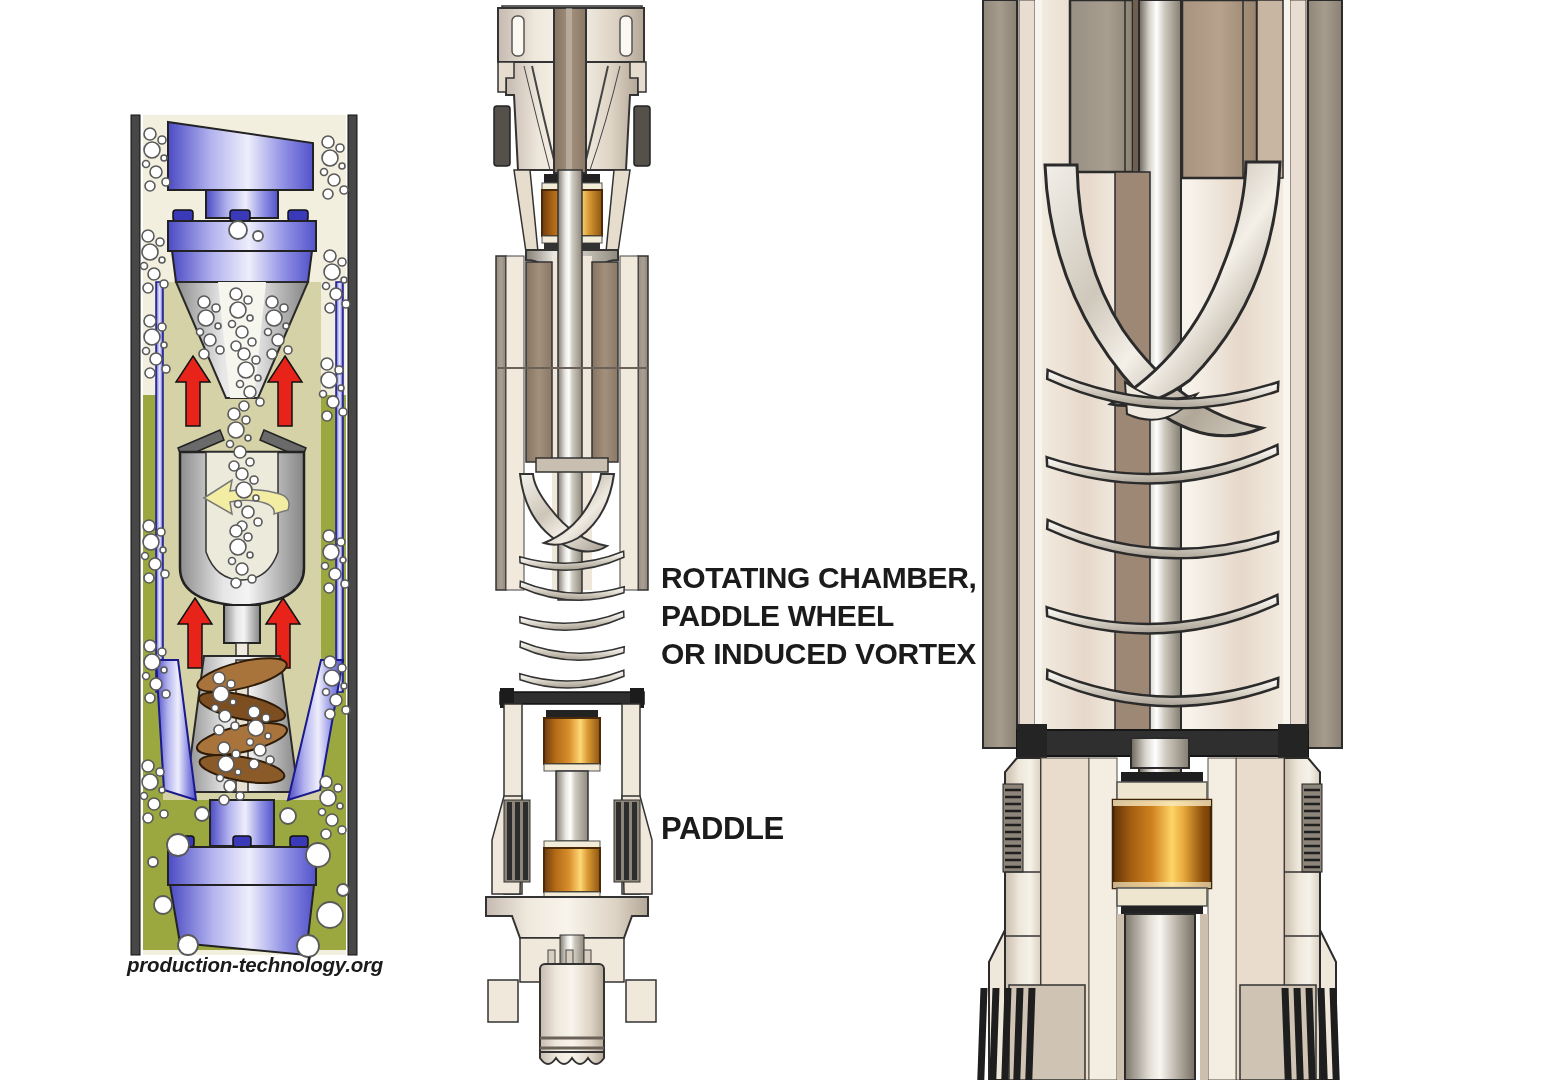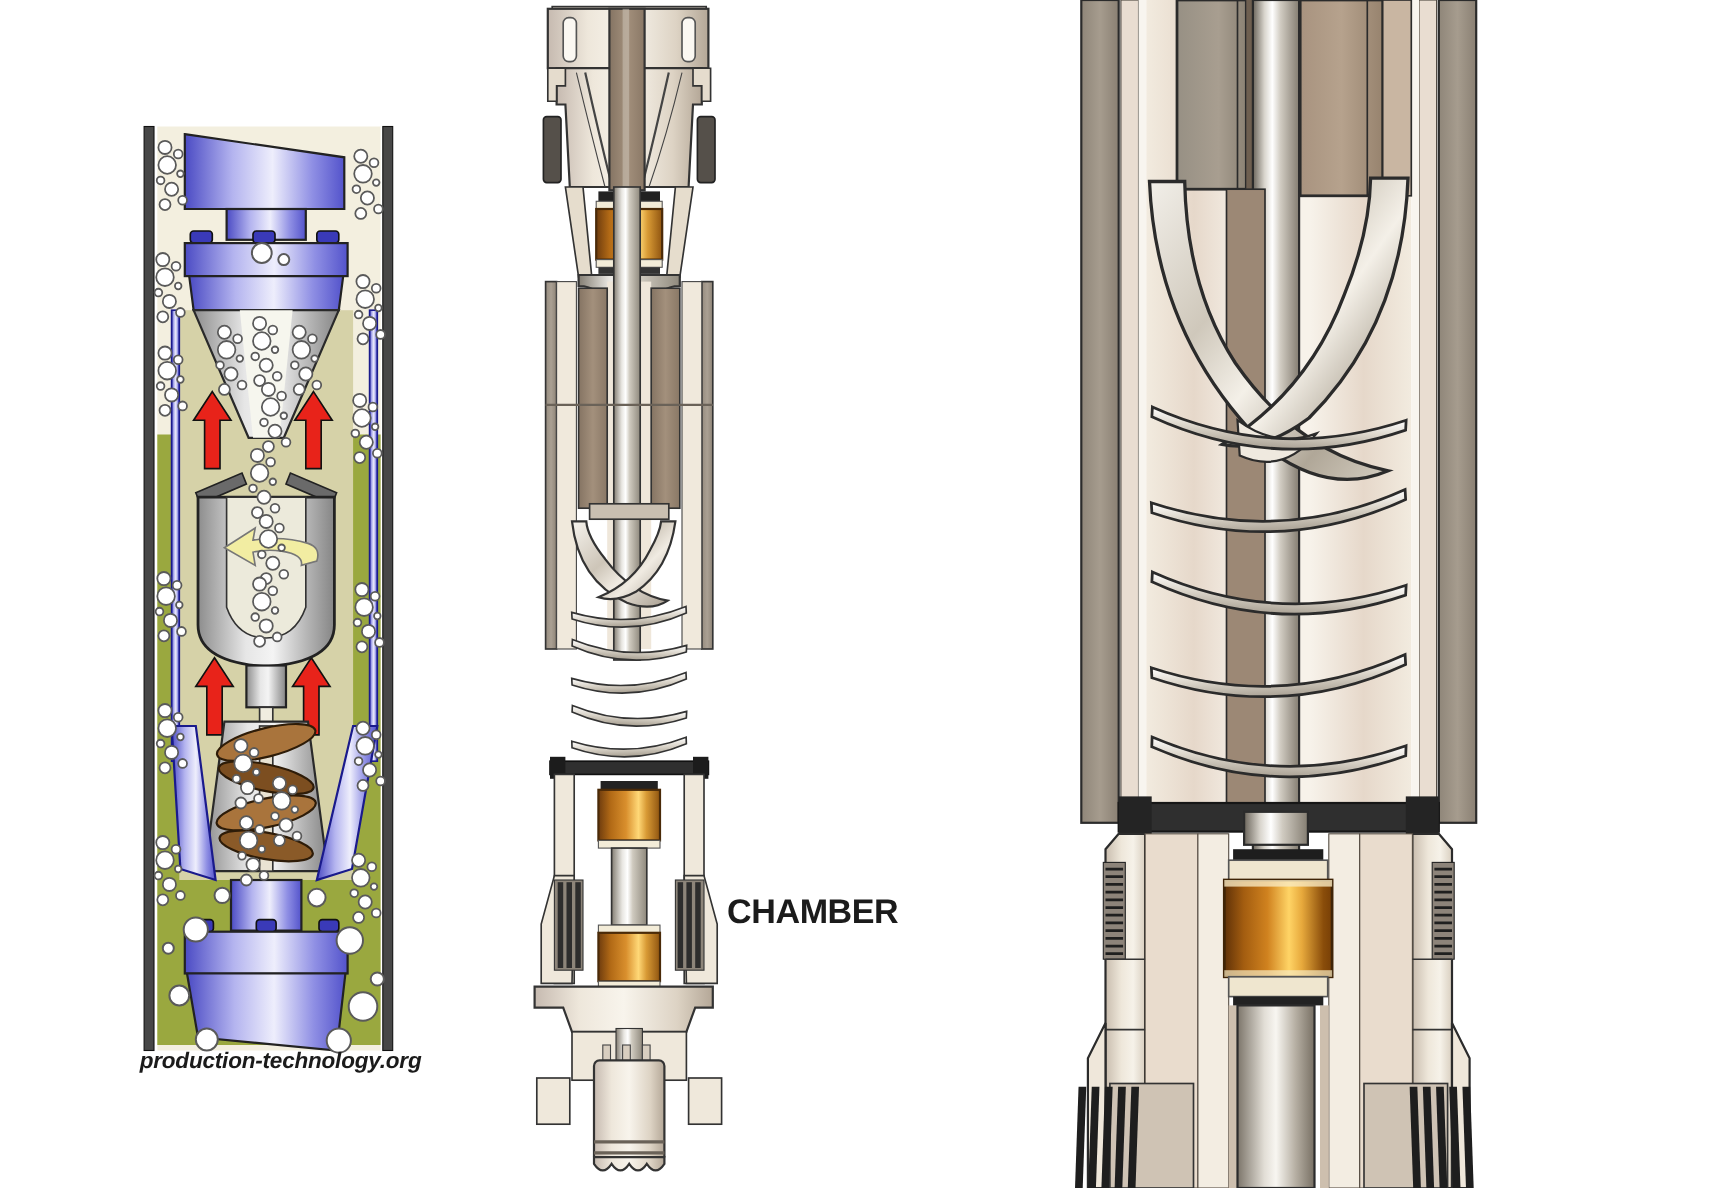--- a/index.html
+++ b/index.html
@@ -476,16 +476,19 @@
     <rect x="142" y="782" width="90" height="18" fill="#efe6cf" stroke="#555" stroke-width="1.5"></rect>
     <rect x="138" y="800" width="98" height="88" fill="url(#rgCopper)" stroke="#3f2406" stroke-width="2.5"></rect>
     <rect x="138" y="800" width="98" height="6" fill="#f7e9c0" opacity=".8"></rect>
     <rect x="138" y="882" width="98" height="6" fill="#f7e9c0" opacity=".7"></rect>
     <rect x="142" y="888" width="90" height="18" fill="#efe6cf" stroke="#555" stroke-width="1.5"></rect>
     <rect x="146" y="906" width="82" height="8" fill="#222"></rect>
     <rect x="150" y="914" width="70" height="166" fill="url(#rgMetal2)" stroke="#2b2b2b" stroke-width="2"></rect>
   </g>
 </svg>
 
-<div id="intake-label" class="label">CHAMBER</div>
+<div id="rot-label" class="label">ROTATING CHAMBER,
+PADDLE WHEEL
+OR INDUCED VORTEX</div>
+<div id="intake-label" class="label">PADDLE</div>
 <div id="watermark" class="label">production-technology.org</div>
 
 </div>
 
 </body></html>

